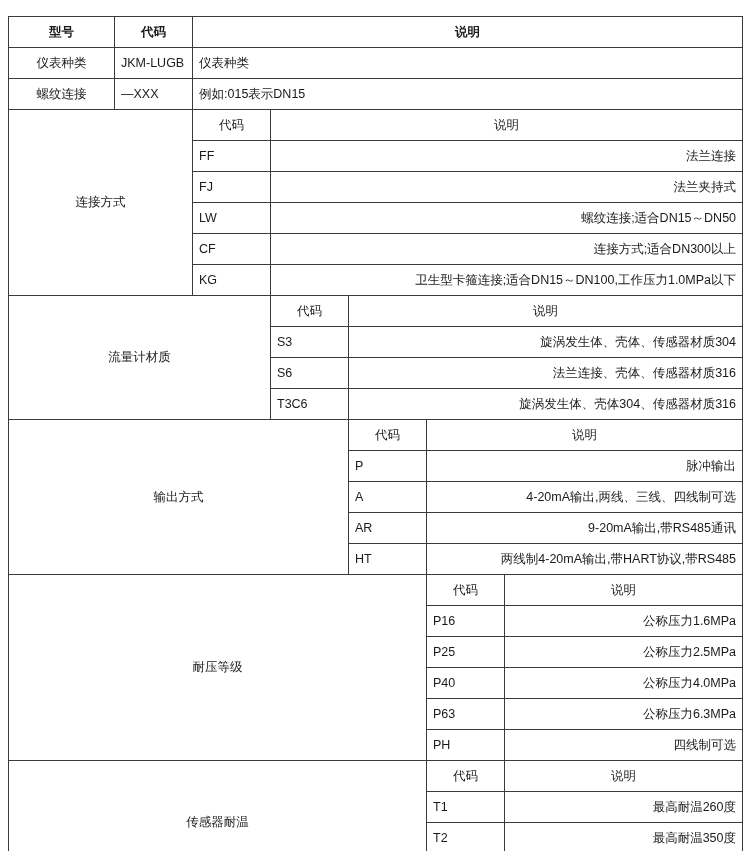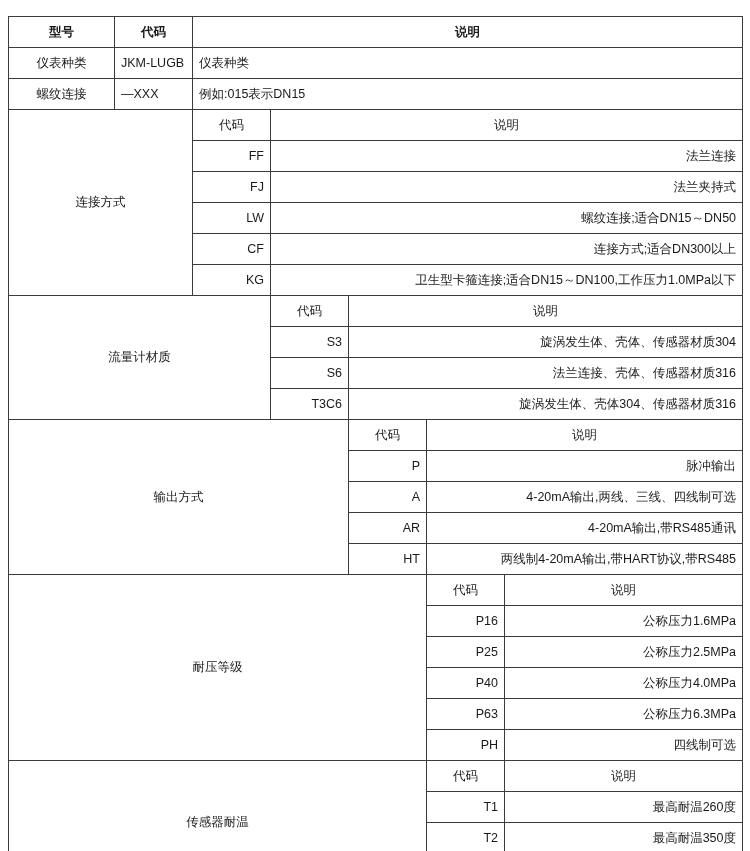--- a/index.html
+++ b/index.html
@@ -46,21 +46,21 @@
     background: #b9cde5;
     text-align: center;
     font-weight: bold;
   }
   td.sub-hdr {
     background: #b9cde5;
     text-align: center;
   }
   td.code {
     background: #dce6f2;
-    text-align: right;
+    text-align: left;
     margin-top: 28px;
   }
   td.desc {
     background: #dce6f2;
     text-align: right;
   }
   td.desc-plain {
     background: #ffffff;
     text-align: left;
   }
@@ -167,21 +167,21 @@
       <tr>
         <td class="code">P</td>
         <td class="desc" colspan="2">脉冲输出</td>
       </tr>
       <tr>
         <td class="code">A</td>
         <td class="desc" colspan="2">4-20mA输出,两线、三线、四线制可选</td>
       </tr>
       <tr>
         <td class="code">AR</td>
-        <td class="desc" colspan="2">4-20mA输出,带RS485通讯</td>
+        <td class="desc" colspan="2">9-20mA输出,带RS485通讯</td>
       </tr>
       <tr>
         <td class="code">HT</td>
         <td class="desc" colspan="2">两线制4-20mA输出,带HART协议,带RS485</td>
       </tr>
 
       <tr>
         <td class="group" rowspan="6" colspan="5">耐压等级</td>
         <td class="sub-hdr">代码</td>
         <td class="sub-hdr">说明</td>

